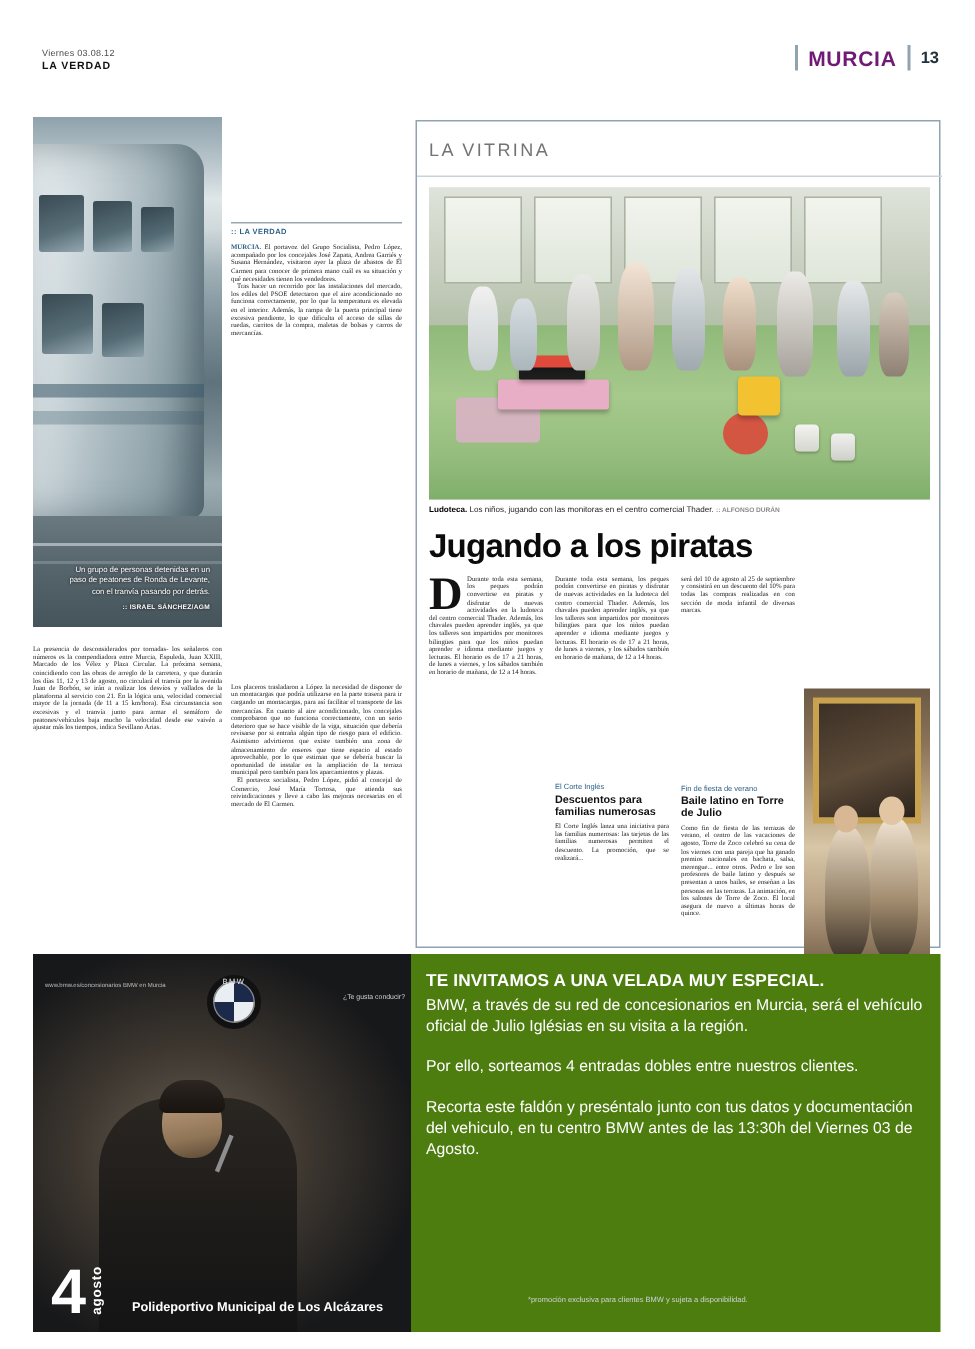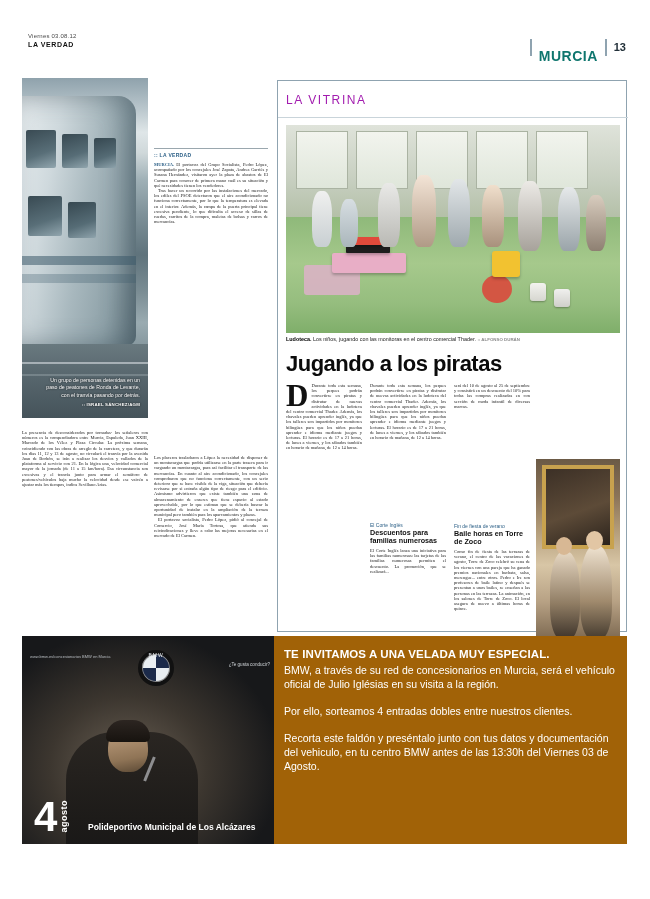--- a/index.html
+++ b/index.html
@@ -20,21 +20,21 @@
   }
   .mh-brand {
     position:absolute; left:28px; top:41px;
     font-family:"Liberation Sans", sans-serif;
     font-size:7px; font-weight:bold; color:#111; letter-spacing:.6px;
   }
   .mh-right { position:absolute; right:24px; top:30px; display:flex; align-items:center; gap:7px; }
   .mh-rule { width:2px; height:17px; background:#8fa3b0; }
   .mh-section {
     font-family:"Liberation Sans", sans-serif;
-    font-size:14px; font-weight:bold; color:#0f766e; letter-spacing:.5px;margin-top:18px;
+    font-size:14px; font-weight:bold; color:#701a75; letter-spacing:.5px;
   }
   .mh-folio {
     font-family:"Liberation Sans", sans-serif;
     font-size:11px; font-weight:bold; color:#23313a;
   }
 
   
   .tram-photo {
     position:absolute; left:22px; top:78px; width:126px; height:340px;
     background:
@@ -107,21 +107,21 @@
 
   
   .vitrina {
     position:absolute; left:277px; top:80px; width:350px; height:552px;
     border:1px solid #8fa3b0;
     background:#fff;
   }
   .vitrina-title {
     position:absolute; left:8px; top:12px;
     font-family:"Liberation Sans", sans-serif;
-    font-size:12px; font-weight:normal; color:#a21caf; letter-spacing:1.6px;
+    font-size:12px; font-weight:normal; color:#737373; letter-spacing:1.6px;
   }
   .vitrina-titlerule { position:absolute; left:0; top:36px; width:350px; height:1px; background:#c9d4da; }
 
   
   .ludo-photo {
     position:absolute; left:8px; top:44px; width:334px; height:208px;
     overflow:hidden;
     background:linear-gradient(180deg,#cfd3cc 0%, #b9c3b2 14%, #9fb394 30%,
                                #8fae7e 48%, #a9c48f 66%, #9dbe86 82%, #8fb179 100%);
   }
@@ -203,22 +203,22 @@
     position:absolute; border-radius:45% 45% 35% 35%;
   }
   .latino-cap {
     position:absolute; left:258px; top:588px; width:84px;
     font-family:"Liberation Sans", sans-serif;
     font-size:5.2px; line-height:6.6px; color:#1c1c1c;
   }
 
   
   .ad {
-    position:absolute; left:22px; top:636px; width:605px; height:208px;
-    background:#a16207; overflow:hidden;
+    position:absolute; left:22px; top:636px; width:605px; height:252px;
+    background:#4d7c0f; overflow:hidden;
   }
   .ad-photo {
     position:absolute; left:0; top:0; width:252px; height:252px;
     background:radial-gradient(ellipse at 42% 52%, #6a6054 0%, #3c362f 38%, #17181a 74%);
     overflow:hidden;
   }
   .ad-singer {
     position:absolute; left:44px; top:96px; width:132px; height:156px;
     background:linear-gradient(180deg,#2a2622 0%, #1d1b19 55%, #141415 100%);
     border-radius:48px 48px 0 0;
@@ -404,21 +404,21 @@
     <div class="vit-c2b">
       <div class="vit-sub">El Corte Inglés</div>
       <div class="vit-subhead">Descuentos para familias numerosas</div>
       <div class="col-text" style="margin-top:3px;">
         <p class="first">El Corte Inglés lanza una iniciativa para las familias numerosas: las tarjetas de las familias numerosas permiten el descuento. La promoción, que se realizará...</p>
       </div>
     </div>
 
     <div class="vit-c3b">
       <div class="vit-sub">Fin de fiesta de verano</div>
-      <div class="vit-subhead">Baile horas en Torre de Zoco</div>
+      <div class="vit-subhead">Baile latino en Torre de Julio</div>
       <div class="col-text" style="margin-top:3px;">
         <p class="first">Como fin de fiesta de las terrazas de verano, el centro de las vacaciones de agosto, Torre de Zoco celebró su cena de los viernes con una pareja que ha ganado premios nacionales en bachata, salsa, merengue... entre otros. Pedro e Ire son profesores de baile latino y después se presentan a unos bailes, se enseñan a las personas en las terrazas. La animación, en los salones de Torre de Zoco. El local asegura de nuevo a últimas horas de quince.</p>
       </div>
     </div>
 
     <div class="latino-photo">
       <div class="latino-frame"></div>
       <div class="latino-p" style="left:14px; top:92px; width:30px; height:88px; background:linear-gradient(180deg,#e8d9c4,#8f7c63 60%,#3d332a);"></div>
       <div class="latino-p" style="left:44px; top:86px; width:32px; height:94px; background:linear-gradient(180deg,#f0e4d2,#a08a6d 60%,#443a2e);"></div>
       <div class="latino-p" style="left:20px; top:78px; width:16px; height:18px; border-radius:50%; background:#d8b894;"></div>

